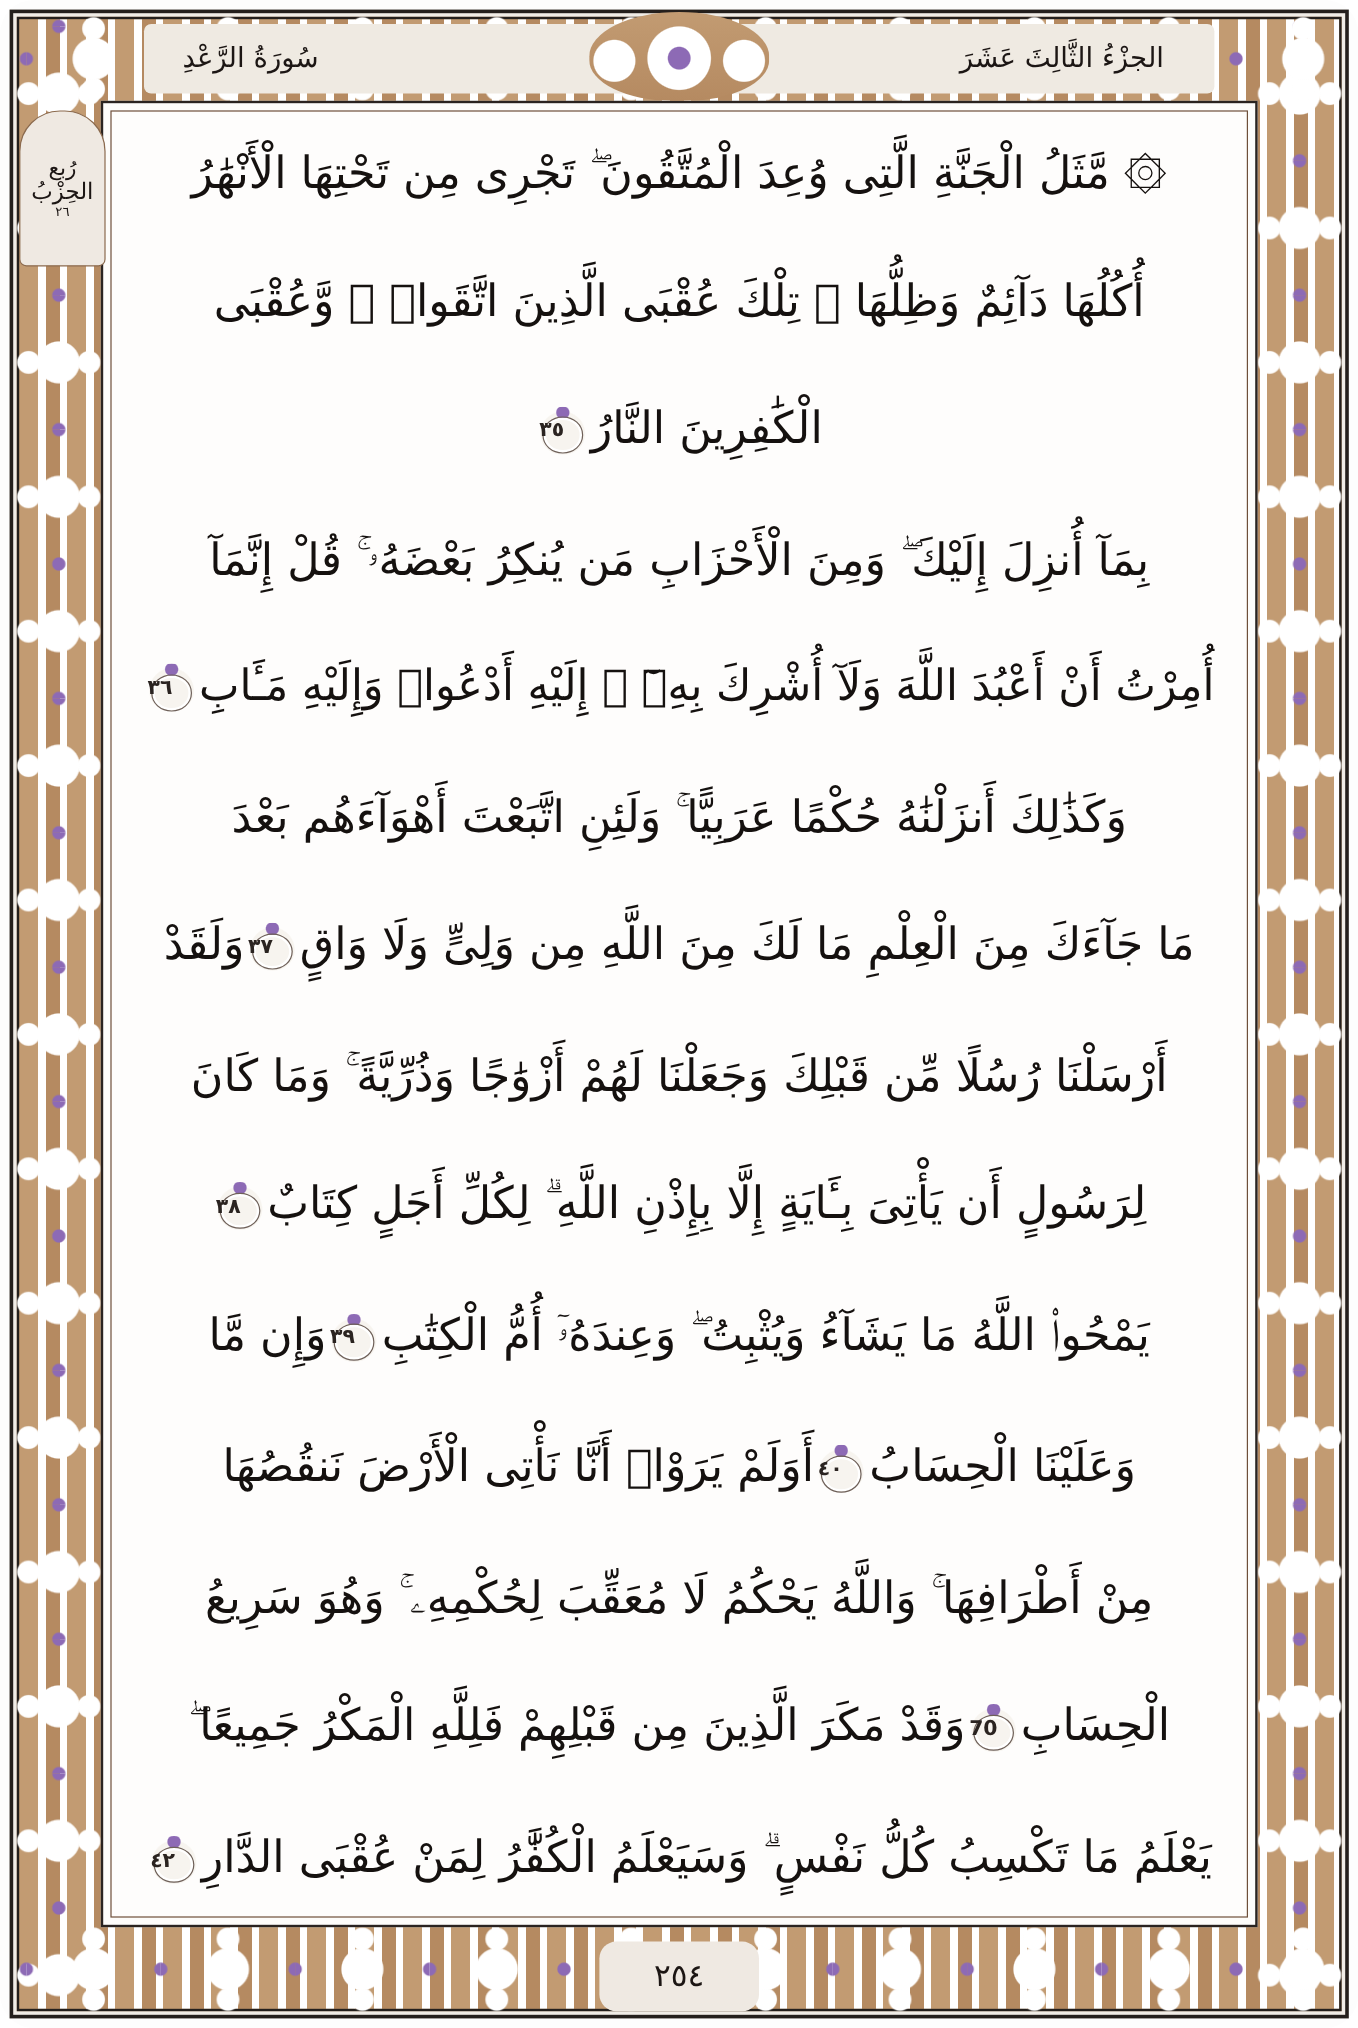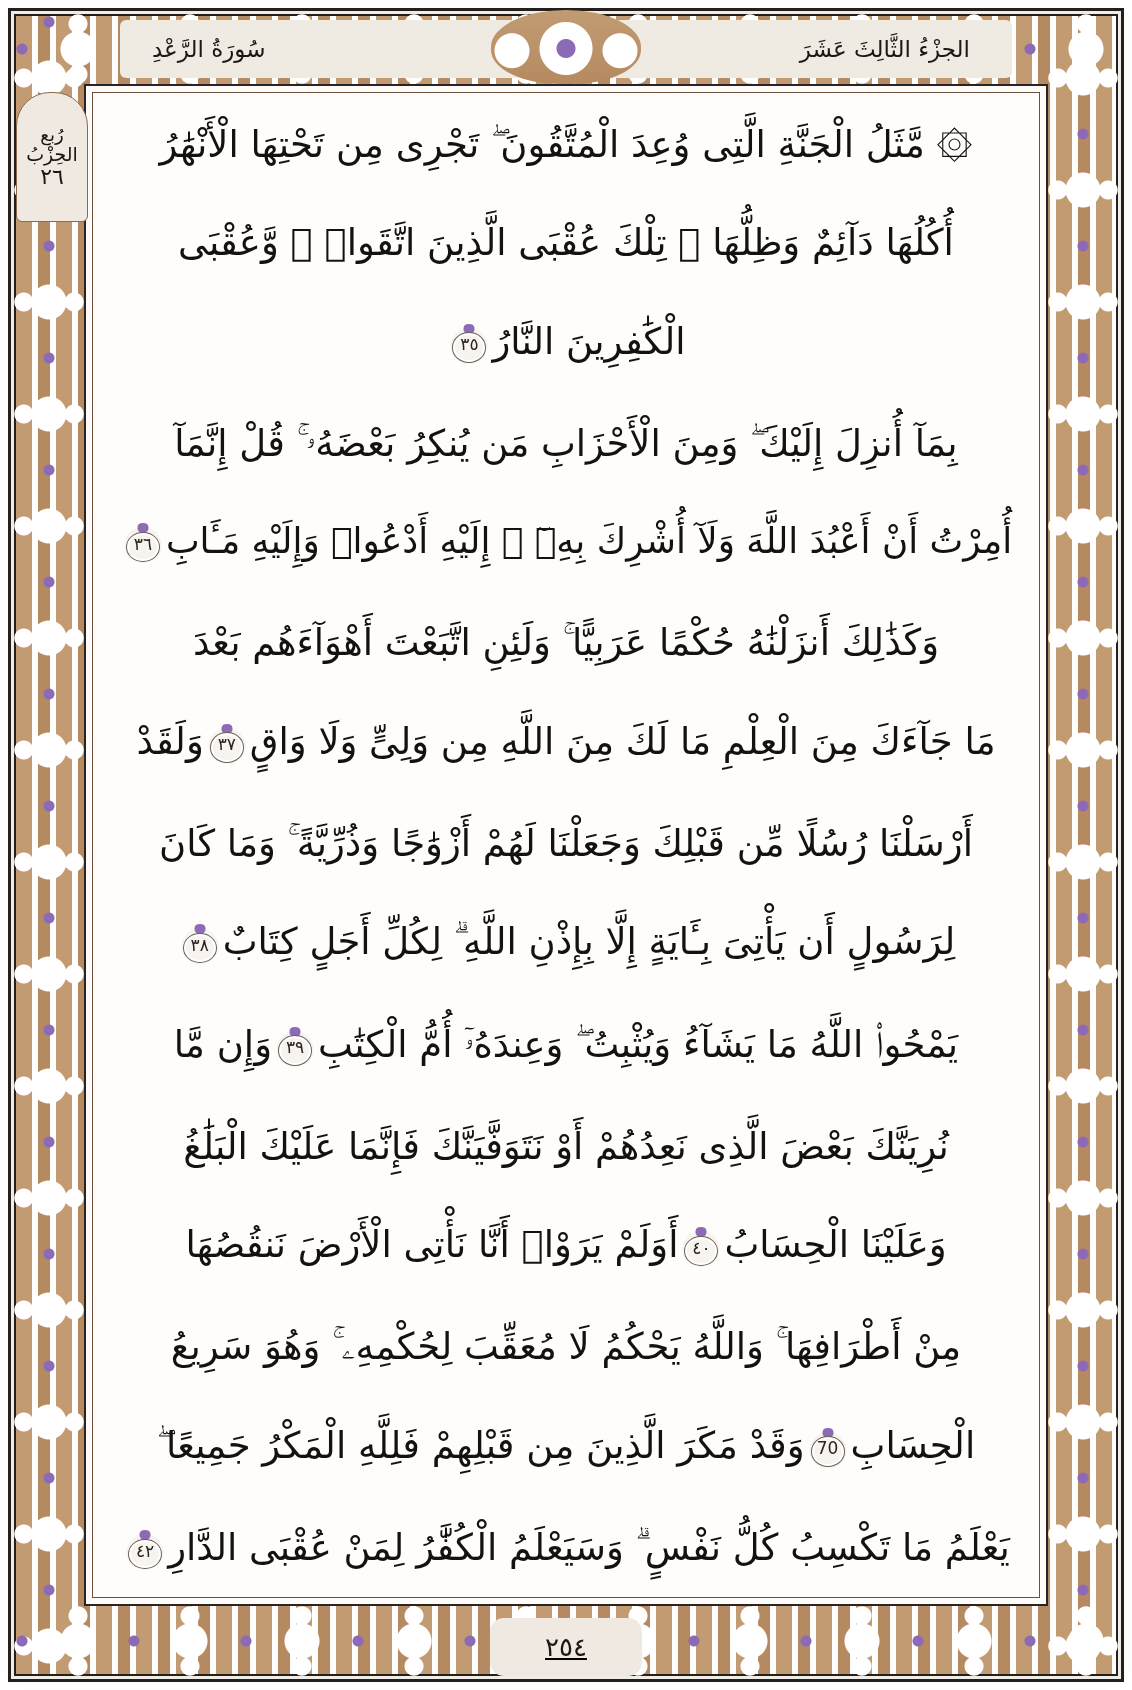--- a/index.html
+++ b/index.html
@@ -120,21 +120,21 @@
     border-radius:34px 34px 6px 6px;
     display:flex;flex-direction:column;align-items:center;justify-content:center;
     z-index:9;line-height:1.05;
   }
   .hizb-badge div{
     direction:rtl;color:#1c1614;text-align:center;
     font-family:"DejaVu Sans","Liberation Sans",sans-serif;
   }
   .hizb-rub{font-size:18px;}
   .hizb-word{font-size:19px;}
-  .hizb-num{font-size:22px;}
+  .hizb-num{font-size:11px;}
 
   
   .mushaf{
     position:absolute;left:104px;top:104px;right:104px;bottom:120px;
     padding:6px 14px 0 14px;
     box-sizing:border-box;
     direction:rtl;text-align:center;
     z-index:4;
     display:flex;flex-direction:column;justify-content:space-between;margin-top:16px;
   }
@@ -150,38 +150,37 @@
   .ayah{
     display:inline-block;position:relative;
     width:40px;height:40px;vertical-align:-10px;margin:0 3px;
     background:
       radial-gradient(circle at 50% 12%, #8d6ab5 0 5px, transparent 6px),
       radial-gradient(circle at 50% 56%, #f7f4ef 0 18px, transparent 19px);
     border-radius:50%;
   }
   .ayah b{
     position:absolute;left:0;right:0;top:52%;transform:translateY(-50%);
-    font-size:17px;font-weight:400;color:#2a2320;text-align:center;
+    font-size:17px;font-weight:700;color:#2a2320;text-align:left;
     font-family:"DejaVu Sans","Liberation Sans",sans-serif;
   }
   .ayah i{
     position:absolute;left:3px;right:3px;top:22%;bottom:2%;
     border:1.6px solid #6e6059;border-radius:50%;
     box-shadow:inset 0 0 0 2px #ffffff;
   }
 
   
   .pagenum{
     position:absolute;left:50%;bottom:14px;transform:translateX(-50%);
-    width:152px;height:58px;
+    width:133px;height:58px;
     background:#efe9e2;
     border-radius:14px;
     display:flex;align-items:center;justify-content:center;
     z-index:9;
-    text-decoration:underline;
   }
   .pagenum span{
     font-size:26px;color:#1c1614;direction:rtl;
     font-family:"DejaVu Sans","Liberation Sans",sans-serif;
   }
 </style>
 </head>
 <body>
 
 <div class="page">
@@ -214,21 +213,20 @@
       <div class="aline" style="font-size: 37px;"><span>۞ مَّثَلُ الْجَنَّةِ الَّتِى وُعِدَ الْمُتَّقُونَ ۖ تَجْرِى مِن تَحْتِهَا الْأَنْهَٰرُ</span></div>
       <div class="aline" style="font-size: 37px;"><span>أُكُلُهَا دَآئِمٌ وَظِلُّهَا ۚ تِلْكَ عُقْبَى الَّذِينَ اتَّقَوا۟ ۖ وَّعُقْبَى</span></div>
       <div class="aline" style="font-size: 37px;"><span>الْكَٰفِرِينَ النَّارُ</span><span class="ayah"><i></i><b>٣٥</b></span></div>
       <div class="aline" style="font-size: 37px;"><span>بِمَآ أُنزِلَ إِلَيْكَ ۖ وَمِنَ الْأَحْزَابِ مَن يُنكِرُ بَعْضَهُۥ ۚ قُلْ إِنَّمَآ</span></div>
       <div class="aline" style="font-size: 35.8px;"><span>أُمِرْتُ أَنْ أَعْبُدَ اللَّهَ وَلَآ أُشْرِكَ بِهِۦٓ ۚ إِلَيْهِ أَدْعُوا۟ وَإِلَيْهِ مَـَٔابِ</span><span class="ayah"><i></i><b>٣٦</b></span></div>
       <div class="aline" style="font-size: 37px;"><span>وَكَذَٰلِكَ أَنزَلْنَٰهُ حُكْمًا عَرَبِيًّا ۚ وَلَئِنِ اتَّبَعْتَ أَهْوَآءَهُم بَعْدَ</span></div>
       <div class="aline" style="font-size: 37px;"><span>مَا جَآءَكَ مِنَ الْعِلْمِ مَا لَكَ مِنَ اللَّهِ مِن وَلِىٍّ وَلَا وَاقٍ</span><span class="ayah"><i></i><b>٣٧</b></span><span>وَلَقَدْ</span></div>
       <div class="aline" style="font-size: 37px;"><span>أَرْسَلْنَا رُسُلًا مِّن قَبْلِكَ وَجَعَلْنَا لَهُمْ أَزْوَٰجًا وَذُرِّيَّةً ۚ وَمَا كَانَ</span></div>
       <div class="aline" style="font-size: 37px;"><span>لِرَسُولٍ أَن يَأْتِىَ بِـَٔايَةٍ إِلَّا بِإِذْنِ اللَّهِ ۗ لِكُلِّ أَجَلٍ كِتَابٌ</span><span class="ayah"><i></i><b>٣٨</b></span></div>
       <div class="aline" style="font-size: 37px;"><span>يَمْحُوا۟ اللَّهُ مَا يَشَآءُ وَيُثْبِتُ ۖ وَعِندَهُۥٓ أُمُّ الْكِتَٰبِ</span><span class="ayah"><i></i><b>٣٩</b></span><span>وَإِن مَّا</span></div>
-      <div class="aline" style="font-size: 37px;"><span>نُرِيَنَّكَ بَعْضَ الَّذِى نَعِدُهُمْ أَوْ نَتَوَفَّيَنَّكَ فَإِنَّمَا عَلَيْكَ الْبَلَٰغُ</span></div>
       <div class="aline" style="font-size: 37px;"><span>وَعَلَيْنَا الْحِسَابُ</span><span class="ayah"><i></i><b>٤٠</b></span><span>أَوَلَمْ يَرَوْا۟ أَنَّا نَأْتِى الْأَرْضَ نَنقُصُهَا</span></div>
       <div class="aline" style="font-size: 37px;"><span>مِنْ أَطْرَافِهَا ۚ وَاللَّهُ يَحْكُمُ لَا مُعَقِّبَ لِحُكْمِهِۦ ۚ وَهُوَ سَرِيعُ</span></div>
       <div class="aline" style="font-size: 37px;"><span>الْحِسَابِ</span><span class="ayah"><i></i><b>70</b></span><span>وَقَدْ مَكَرَ الَّذِينَ مِن قَبْلِهِمْ فَلِلَّهِ الْمَكْرُ جَمِيعًا ۖ</span></div>
       <div class="aline" style="font-size: 37px;"><span>يَعْلَمُ مَا تَكْسِبُ كُلُّ نَفْسٍ ۗ وَسَيَعْلَمُ الْكُفَّٰرُ لِمَنْ عُقْبَى الدَّارِ</span><span class="ayah"><i></i><b>٤٢</b></span></div>
     </div>
 
   <div class="pagenum">
     <span>٢٥٤</span>
   </div>
 

